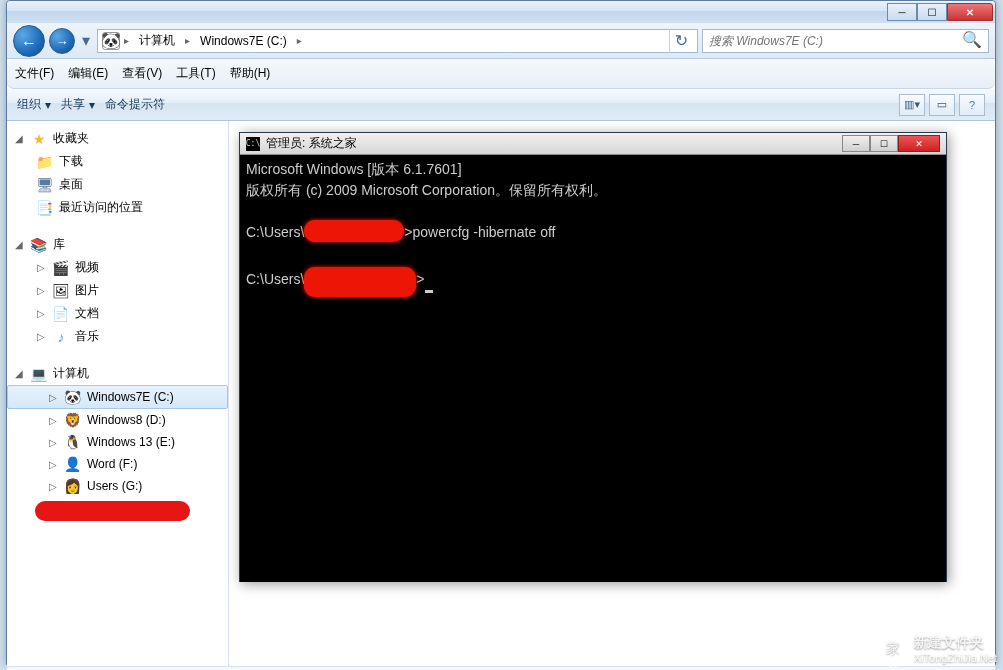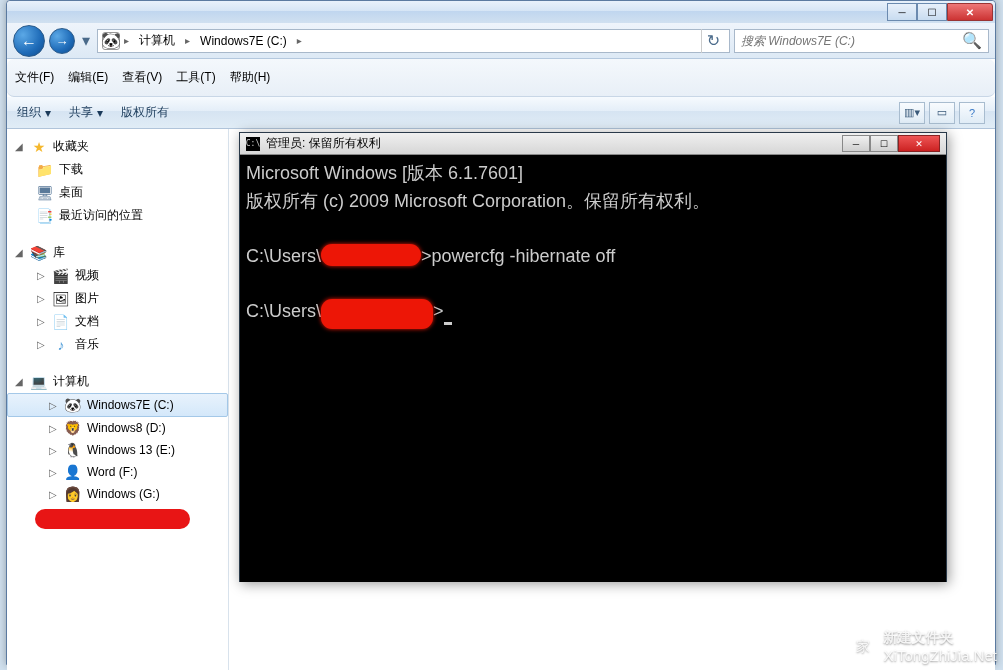--- a/index.html
+++ b/index.html
@@ -15,28 +15,28 @@
 
 .nav-row { height: 36px; background: linear-gradient(to bottom, #eef4fb, #dde9f5); display: flex; align-items: center; padding: 0 6px; gap: 4px; border-bottom: 1px solid #b4c8de; }
 .nav-back, .nav-fwd { width: 32px; height: 32px; border-radius: 50%; background: radial-gradient(circle at 30% 30%, #5ba8e6 0%, #1e6bb8 60%, #0d4a8c 100%); display: flex; align-items: center; justify-content: center; color: #fff; font-size: 16px; cursor: pointer; border: 1px solid #2a5a8a; }
 .nav-fwd { width: 26px; height: 26px; font-size: 13px; }
 .nav-dd { width: 14px; height: 20px; display: flex; align-items: center; justify-content: center; color: #4a6a8a; cursor: pointer; }
 .breadcrumb { flex: 1; height: 24px; background: #fff; border: 1px solid #a8b8ca; display: flex; align-items: center; padding: 0 4px; gap: 2px; }
 .bc-icon { width: 18px; height: 18px; background: #fff; border: 1px solid #999; border-radius: 3px; display: flex; align-items: center; justify-content: center; }
 .bc-seg { padding: 0 6px; height: 22px; display: flex; align-items: center; font-size: 12px; cursor: pointer; }
 .bc-arrow { color: #666; font-size: 10px; padding: 0 2px; }
 .bc-refresh { width: 24px; height: 24px; display: flex; align-items: center; justify-content: center; color: #4a6a8a; cursor: pointer; border-left: 1px solid #ccc; }
-.search-box { width: 255px; height: 24px; background: #fff; border: 1px solid #a8b8ca; display: flex; align-items: center; padding: 0 6px; }
+.search-box { width: 287px; height: 24px; background: #fff; border: 1px solid #a8b8ca; display: flex; padding: 0 6px; }
 .search-box input { border: none; outline: none; flex: 1; font-size: 12px; color: #888; font-style: italic; }
 .search-icon { color: #4a7ab0; }
 
-.menu-row { height: 38px; background: linear-gradient(to bottom, #f4f8fc, #e8eff7); border-bottom: 1px solid #c8d6e6; display: flex; align-items: center; padding: 0 8px; gap: 14px; border-radius: 7px; }
+.menu-row { height: 30px; background: linear-gradient(to bottom, #f4f8fc, #e8eff7); border-bottom: 1px solid #c8d6e6; display: flex; align-items: center; padding: 0 8px; gap: 14px; border-radius: 7px; }
 .menu-item { font-size: 12px; cursor: pointer; }
 
-.toolbar { height: 32px; background: linear-gradient(to bottom, #f6fafe, #e4eef8 45%, #d6e4f2 46%, #e0ecf6); border-bottom: 1px solid #b0c4da; display: flex; align-items: center; padding: 0 10px; gap: 18px; }
+.toolbar { height: 32px; background: linear-gradient(to bottom, #f6fafe, #e4eef8 45%, #d6e4f2 46%, #e0ecf6); border-bottom: 1px solid #b0c4da; display: flex; align-items: center; padding: 0 10px; gap: 10px; }
 .tb-item { font-size: 12px; color: #1a3a5a; cursor: pointer; display: flex; align-items: center; gap: 4px; }
 .tb-right { margin-left: auto; display: flex; gap: 4px; }
 .tb-icon-btn { width: 26px; height: 22px; border: 1px solid #a8bccf; background: linear-gradient(to bottom, #f8fbfe, #e0ecf6); display: flex; align-items: center; justify-content: center; font-size: 11px; color: #3a5a7a; cursor: pointer; }
 
 .body-area { display: flex; height: 545px; }
 .sidebar { width: 222px; background: #fff; border-right: 1px solid #d8e2ec; overflow-y: auto; padding: 6px 0; }
 .tree-group { margin-bottom: 14px; }
 .tree-head { display: flex; align-items: center; padding: 3px 8px; gap: 6px; font-size: 12px; cursor: pointer; }
 .tree-arrow { color: #666; font-size: 10px; width: 10px; }
 .tree-icon { width: 16px; height: 16px; display: flex; align-items: center; justify-content: center; font-size: 14px; }
@@ -53,21 +53,21 @@
 .status-area { height: 48px; border-top: 1px solid #d8e2ec; display: flex; align-items: center; padding: 0 12px; gap: 12px; background: #f4f8fc; }
 .status-icon { width: 38px; height: 38px; background: #fff; border: 1px solid #ccc; border-radius: 4px; display: flex; align-items: center; justify-content: center; font-size: 22px; }
 
 
 .cmd-window { position: absolute; left: 239px; top: 132px; width: 708px; height: 450px; border: 1px solid #2a3a4a; box-shadow: 2px 2px 12px rgba(0,0,0,.4); }
 .cmd-title { height: 22px; background: linear-gradient(to bottom, #f0f0f0, #d6d6d6); display: flex; align-items: center; padding: 0 6px; gap: 6px; font-size: 12px; border-bottom: 1px solid #888; }
 .cmd-title-icon { width: 14px; height: 14px; background: #000; display: flex; align-items: center; justify-content: center; color: #ccc; font-size: 8px; font-family: monospace; }
 .cmd-wbtns { margin-left: auto; display: flex; }
 .cmd-wbtn { width: 28px; height: 17px; border: 1px solid #888; background: linear-gradient(to bottom, #f0f0f0, #d0d0d0); font-size: 9px; display: flex; align-items: center; justify-content: center; cursor: pointer; }
 .cmd-wbtn.close { width: 42px; background: linear-gradient(to bottom, #e55, #c22); color: #fff; border-color: #822; }
-.cmd-body { height: 427px; background: #000; color: #ccc; font-family: "NSimSun", "SimSun", Consolas, monospace; font-size: 18px; padding: 4px 6px; line-height: 1.5; overflow: hidden; position: relative; white-space: pre; }
+.cmd-body { height: 427px; background: #000; color: #ccc; font-family: "NSimSun", "SimSun", Consolas, monospace; font-size: 14px; padding: 4px 6px; line-height: 1.5; overflow: hidden; position: relative; white-space: pre; }
 .cmd-redact { display: inline-block; width: 100px; height: 22px; background: #ed1606; border-radius: 11px; vertical-align: middle; position: relative; top: -2px; box-shadow: 0 0 4px #ed1606; }
 .cmd-redact.big { width: 112px; height: 30px; top: 2px; }
 .cursor { display: inline-block; width: 8px; height: 3px; background: #ccc; vertical-align: bottom; margin-bottom: 2px; animation: blink 1s steps(1) infinite; }
 @keyframes blink { 50% { opacity: 0; } }
 
 .watermark { position: absolute; right: 6px; bottom: 6px; color: rgba(255,255,255,.85); font-size: 14px; display: flex; align-items: center; gap: 6px; text-shadow: 0 1px 2px rgba(0,0,0,.4); }
 .wm-logo { width: 30px; height: 30px; border: 2px solid rgba(255,255,255,.85); transform: rotate(45deg); display: flex; align-items: center; justify-content: center; font-size: 14px; }
 </style>
 </head>
 <body>
@@ -117,21 +117,21 @@
 
   <div class="toolbar">
     <span class="tb-item">
         <span>组织</span> 
         <span>▾</span>
       </span>
     <span class="tb-item">
         <span>共享</span> 
         <span>▾</span>
       </span>
-    <span class="tb-item">版权所有</span>
+    <span class="tb-item">命令提示符</span>
     <div class="tb-right">
       <div class="tb-icon-btn">▥▾</div>
       <div class="tb-icon-btn">▭</div>
       <div class="tb-icon-btn" style="color:#3a7ac8">?</div>
     </div>
   </div>
 
   <div class="body-area">
     <div class="sidebar">
 
@@ -205,53 +205,53 @@
             <span>Windows 13 (E:)</span>
           </div>
         <div class="tree-item sub">
             <span class="tree-arrow">▷</span>
             <span class="tree-icon">👤</span>
             <span>Word (F:)</span>
           </div>
         <div class="tree-item sub">
             <span class="tree-arrow">▷</span>
             <span class="tree-icon">👩</span>
-            <span>Windows (G:)</span>
+            <span>Users (G:)</span>
           </div>
         <div class="redact"></div>
       </div>
     </div>
     <div class="content"></div>
   </div>
 
   <div class="status-area">
     <div class="status-icon">🐼</div>
 
   </div>
 </div>
 
 <div class="cmd-window">
   <div class="cmd-title">
     <div class="cmd-title-icon">C:\</div>
-    <span>管理员: 保留所有权利</span>
+    <span>管理员: 系统之家</span>
     <div class="cmd-wbtns">
       <div class="cmd-wbtn">─</div>
       <div class="cmd-wbtn">☐</div>
       <div class="cmd-wbtn close">✕</div>
     </div>
   </div>
   <div class="cmd-body"><span>Microsoft Windows [版本 6.1.7601]</span>
 <span>版权所有 (c) 2009 Microsoft Corporation。保留所有权利。</span>
 
 <span>C:\Users\</span><span class="cmd-redact"></span><span>&gt;powercfg -hibernate off</span>
 
 <span>C:\Users\</span><span class="cmd-redact big"></span><span>&gt;</span><span class="cursor"></span></div>
 </div>
 
 <div class="watermark">
   <div class="wm-logo">
       <span style="transform:rotate(-45deg)">家</span>
     </div>
   <div>
     <div style="font-weight:bold">新建文件夹</div>
-    <div style="font-size:15px">XiTongZhiJia.Net</div>
+    <div style="font-size:11px">XiTongZhiJia.Net</div>
   </div>
 </div>
 
 </body></html>

